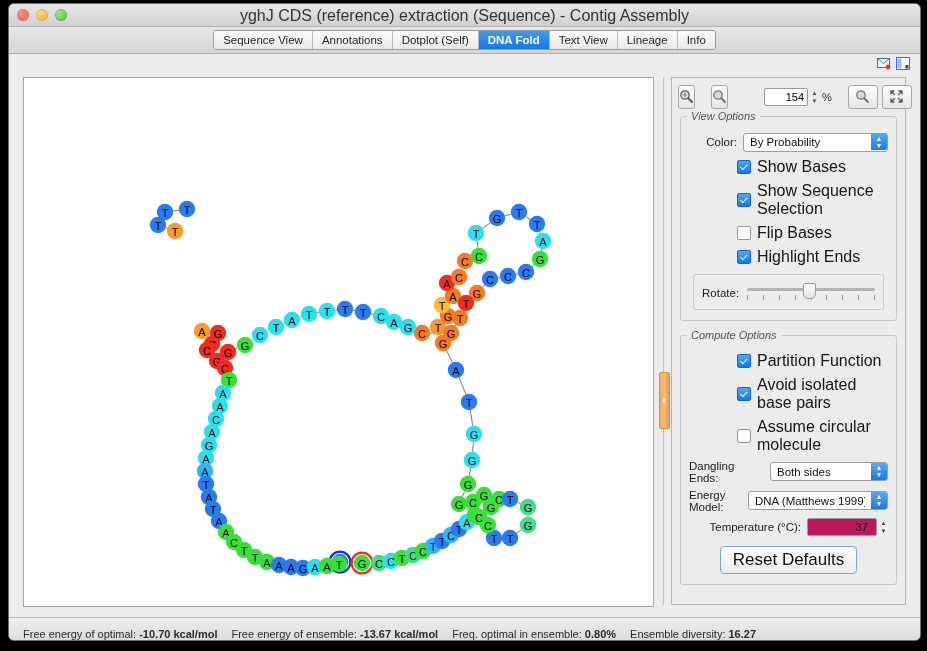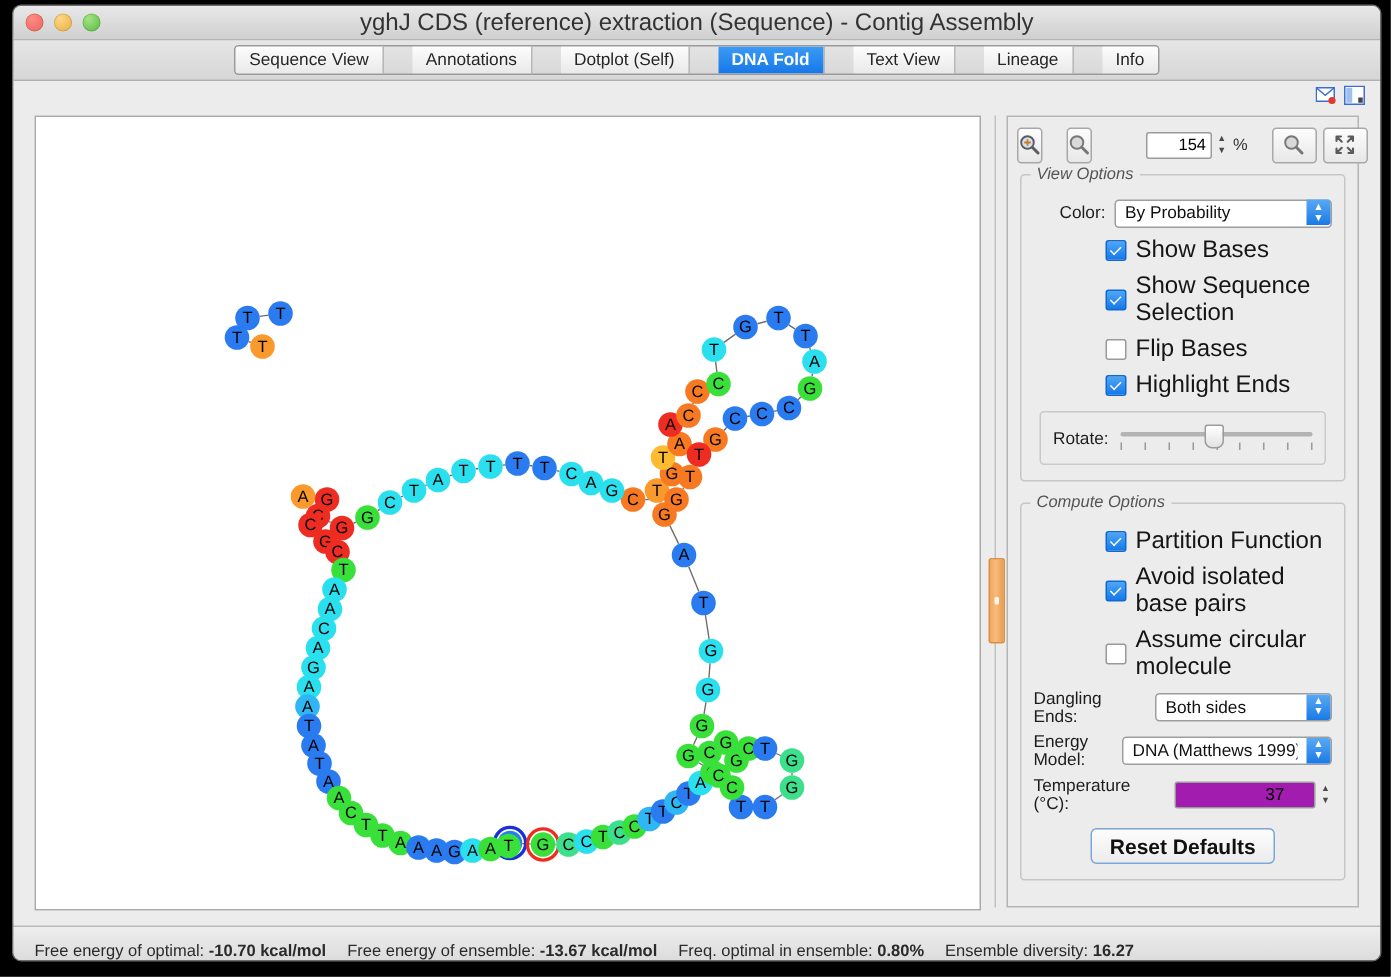--- a/index.html
+++ b/index.html
@@ -41,21 +41,21 @@
     position:absolute;left:0;right:0;top:3px;
     text-align:center;font-size:16px;color:#333;
   }
   
   .tabbar{
     height:26px;
     background:linear-gradient(#e6e6e6,#d6d6d6);
     border-bottom:1px solid #b0b0b0;
     display:flex;align-items:center;justify-content:center;
   }
-  .tabs{display:flex;height:18px;border:1px solid #9a9a9a;border-radius:3px;overflow:hidden;gap:19px;}
+  .tabs{display:flex;height:18px;border:1px solid #9a9a9a;border-radius:3px;overflow:hidden;}
   .tab{
     padding:0 9px;height:18px;line-height:18px;
     font-size:11.5px;color:#262626;
     background:linear-gradient(#fdfdfd,#e9e9e9);
     border-right:1px solid #b8b8b8;
     cursor:default;white-space:nowrap;
   }
   .tab:last-child{border-right:none;}
   .tab.active{background:linear-gradient(#3c9bf5,#1678e8);color:#fff;font-weight:bold;}
   
@@ -201,32 +201,31 @@
   .slider .ticks i{width:1px;height:5px;background:#999;}
   .slider .knob{
     position:absolute;left:44%;top:0px;
     width:11px;height:14px;
     background:linear-gradient(#ffffff,#e2e2e2);
     border:1px solid #9b9b9b;
     border-radius:2px 2px 5px 5px;
   }
   .tempinput{
     width:52px;height:16px;font-size:11.5px;text-align:right;
-    border:1px solid #9b9b9b;border-radius:2px;background:#a21caf;
-    padding:0 20px;margin-left:6px;
+    border:1px solid #9b9b9b;border-radius:2px;background:#be185d;
+    padding:0 8px;margin-left:6px;
     font-family:"Liberation Sans",sans-serif;
   }
   .resetbtn{
     display:block;margin:10px auto 2px auto;
-    font-size:14px;color:#111;
+    font-size:17px;color:#111;
     padding:3px 12px;
     background:linear-gradient(#fdfdfd,#ececec);
     border:1px solid #7da7d8;border-radius:4px;
     font-family:"Liberation Sans",sans-serif;
-    font-weight:bold;
   }
   
   .statusbar{
     position:absolute;left:0;right:0;bottom:0;
     height:22px;
     background:linear-gradient(#eeeeee,#dcdcdc);
     border-top:1px solid #b9b9b9;
     display:flex;align-items:flex-end;
     padding-left:14px;gap:0px;
     font-size:11px;color:#2a2a2a;

